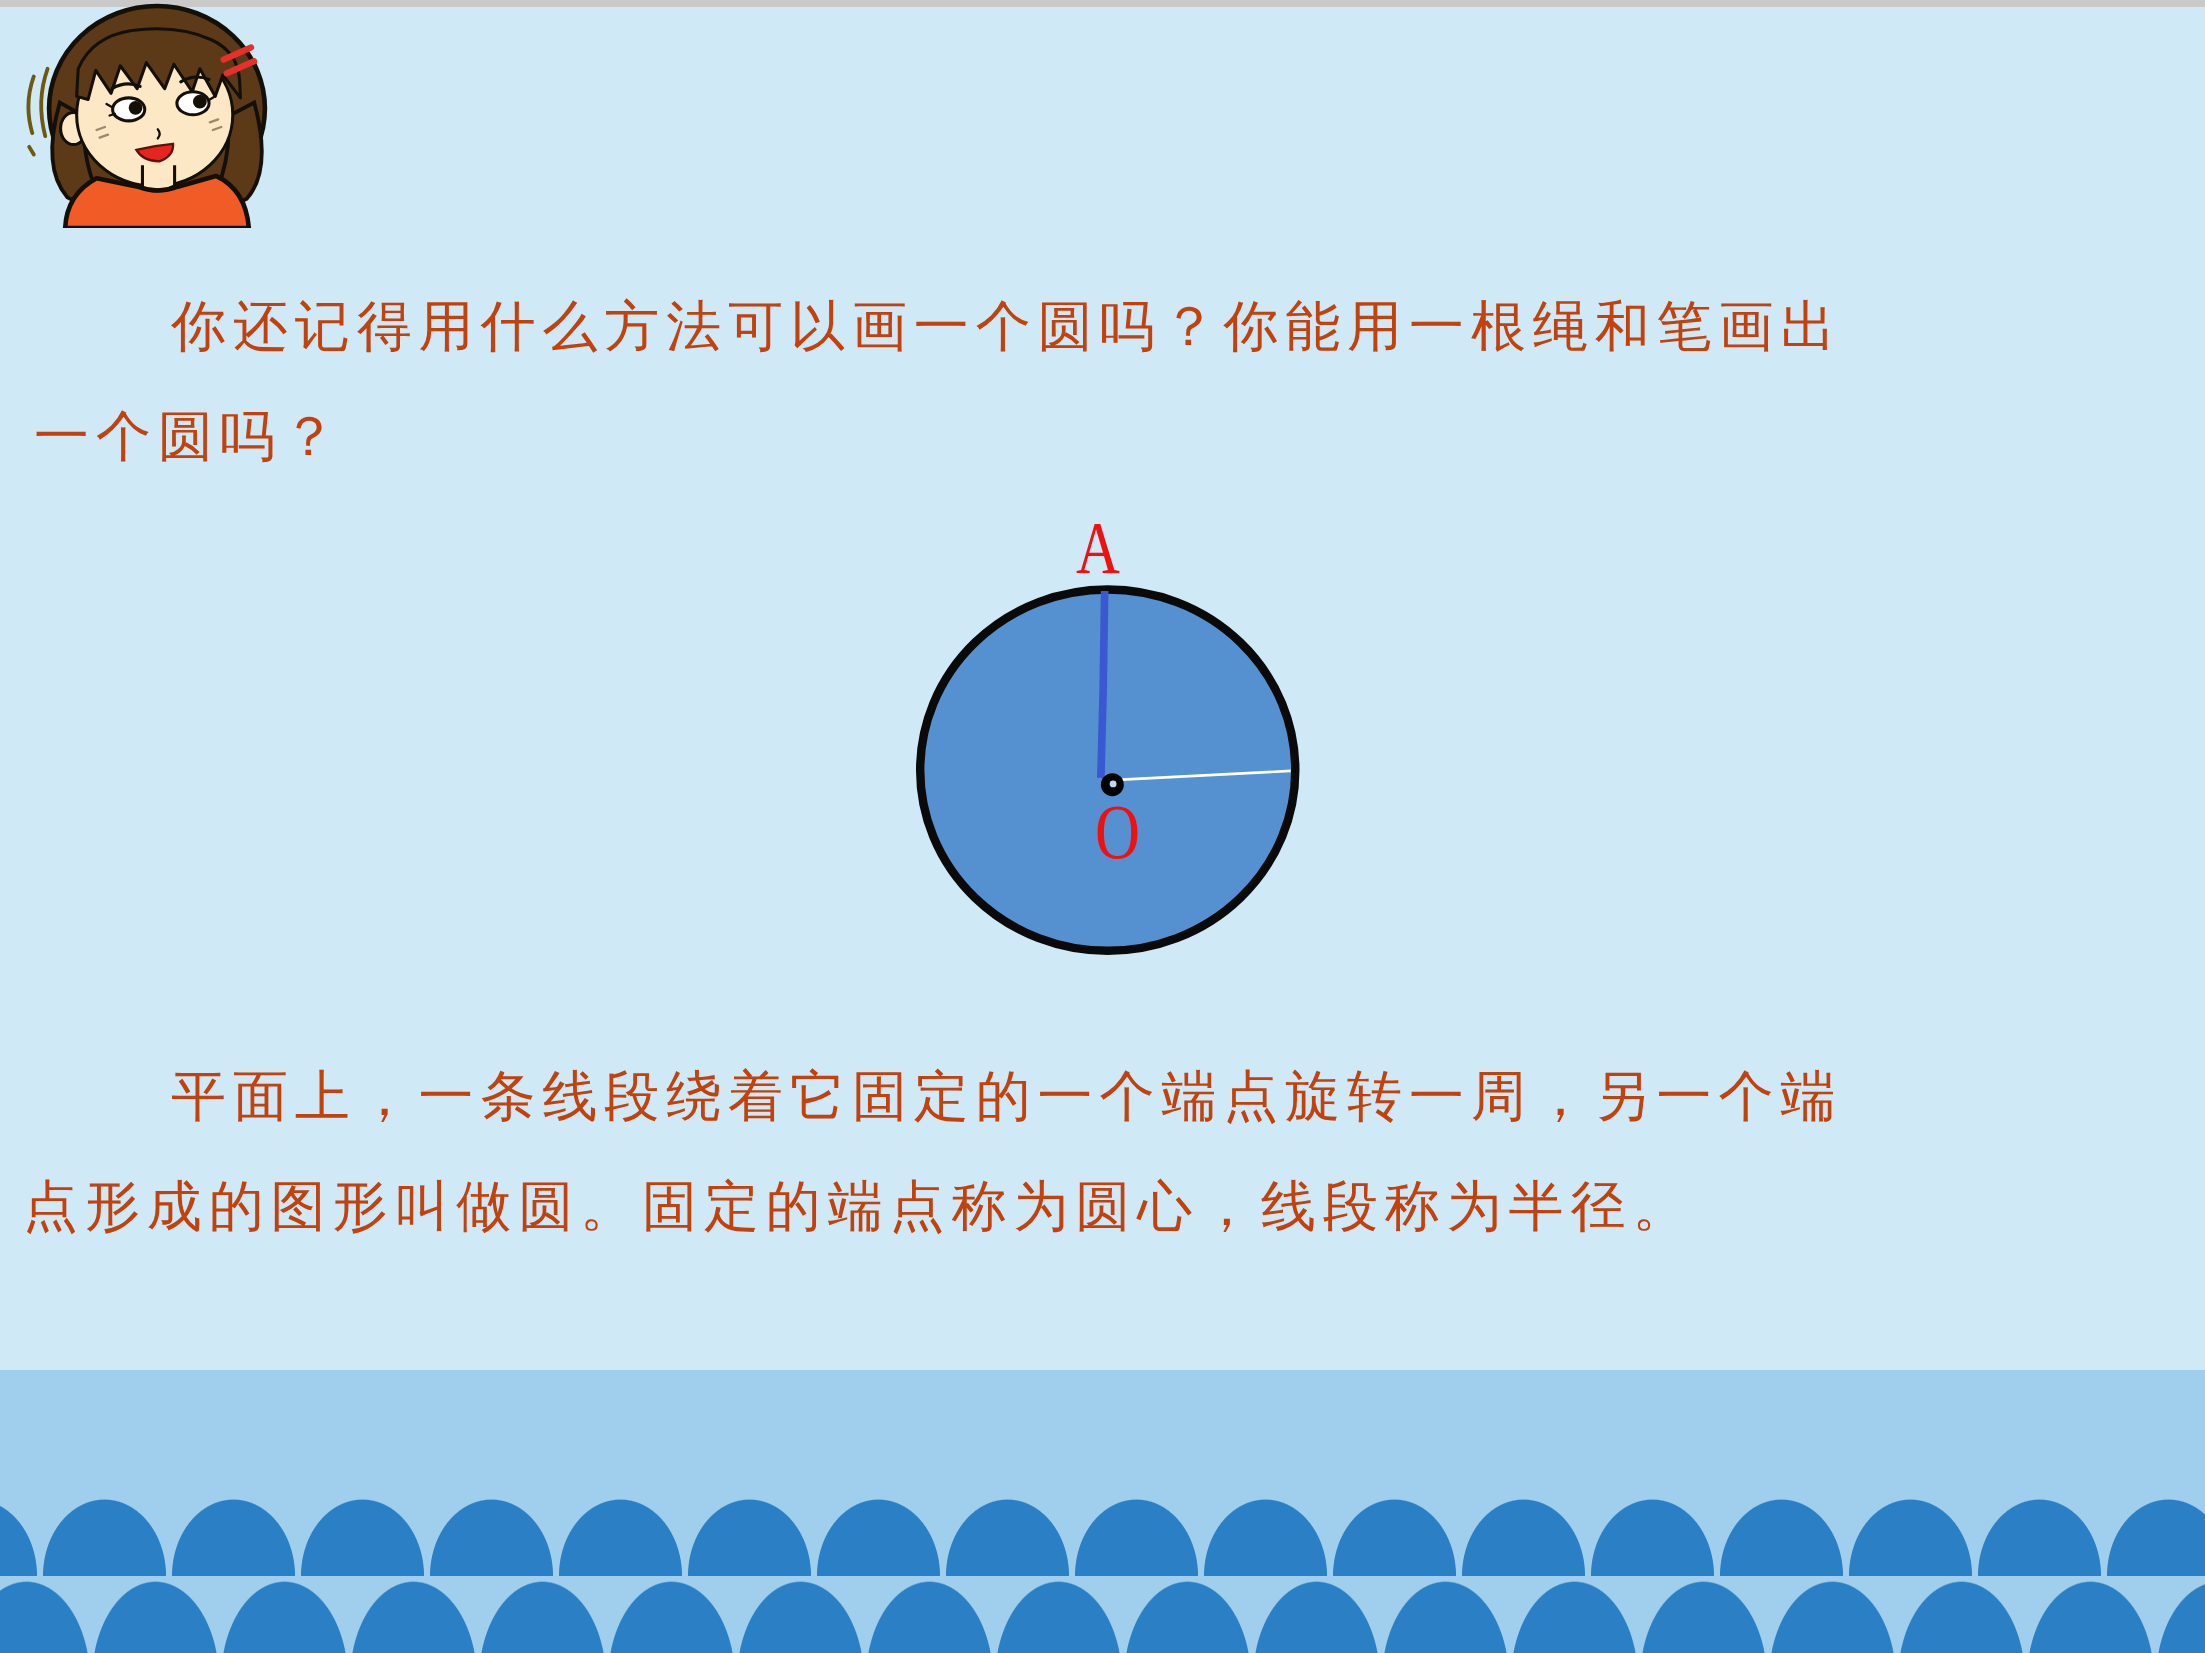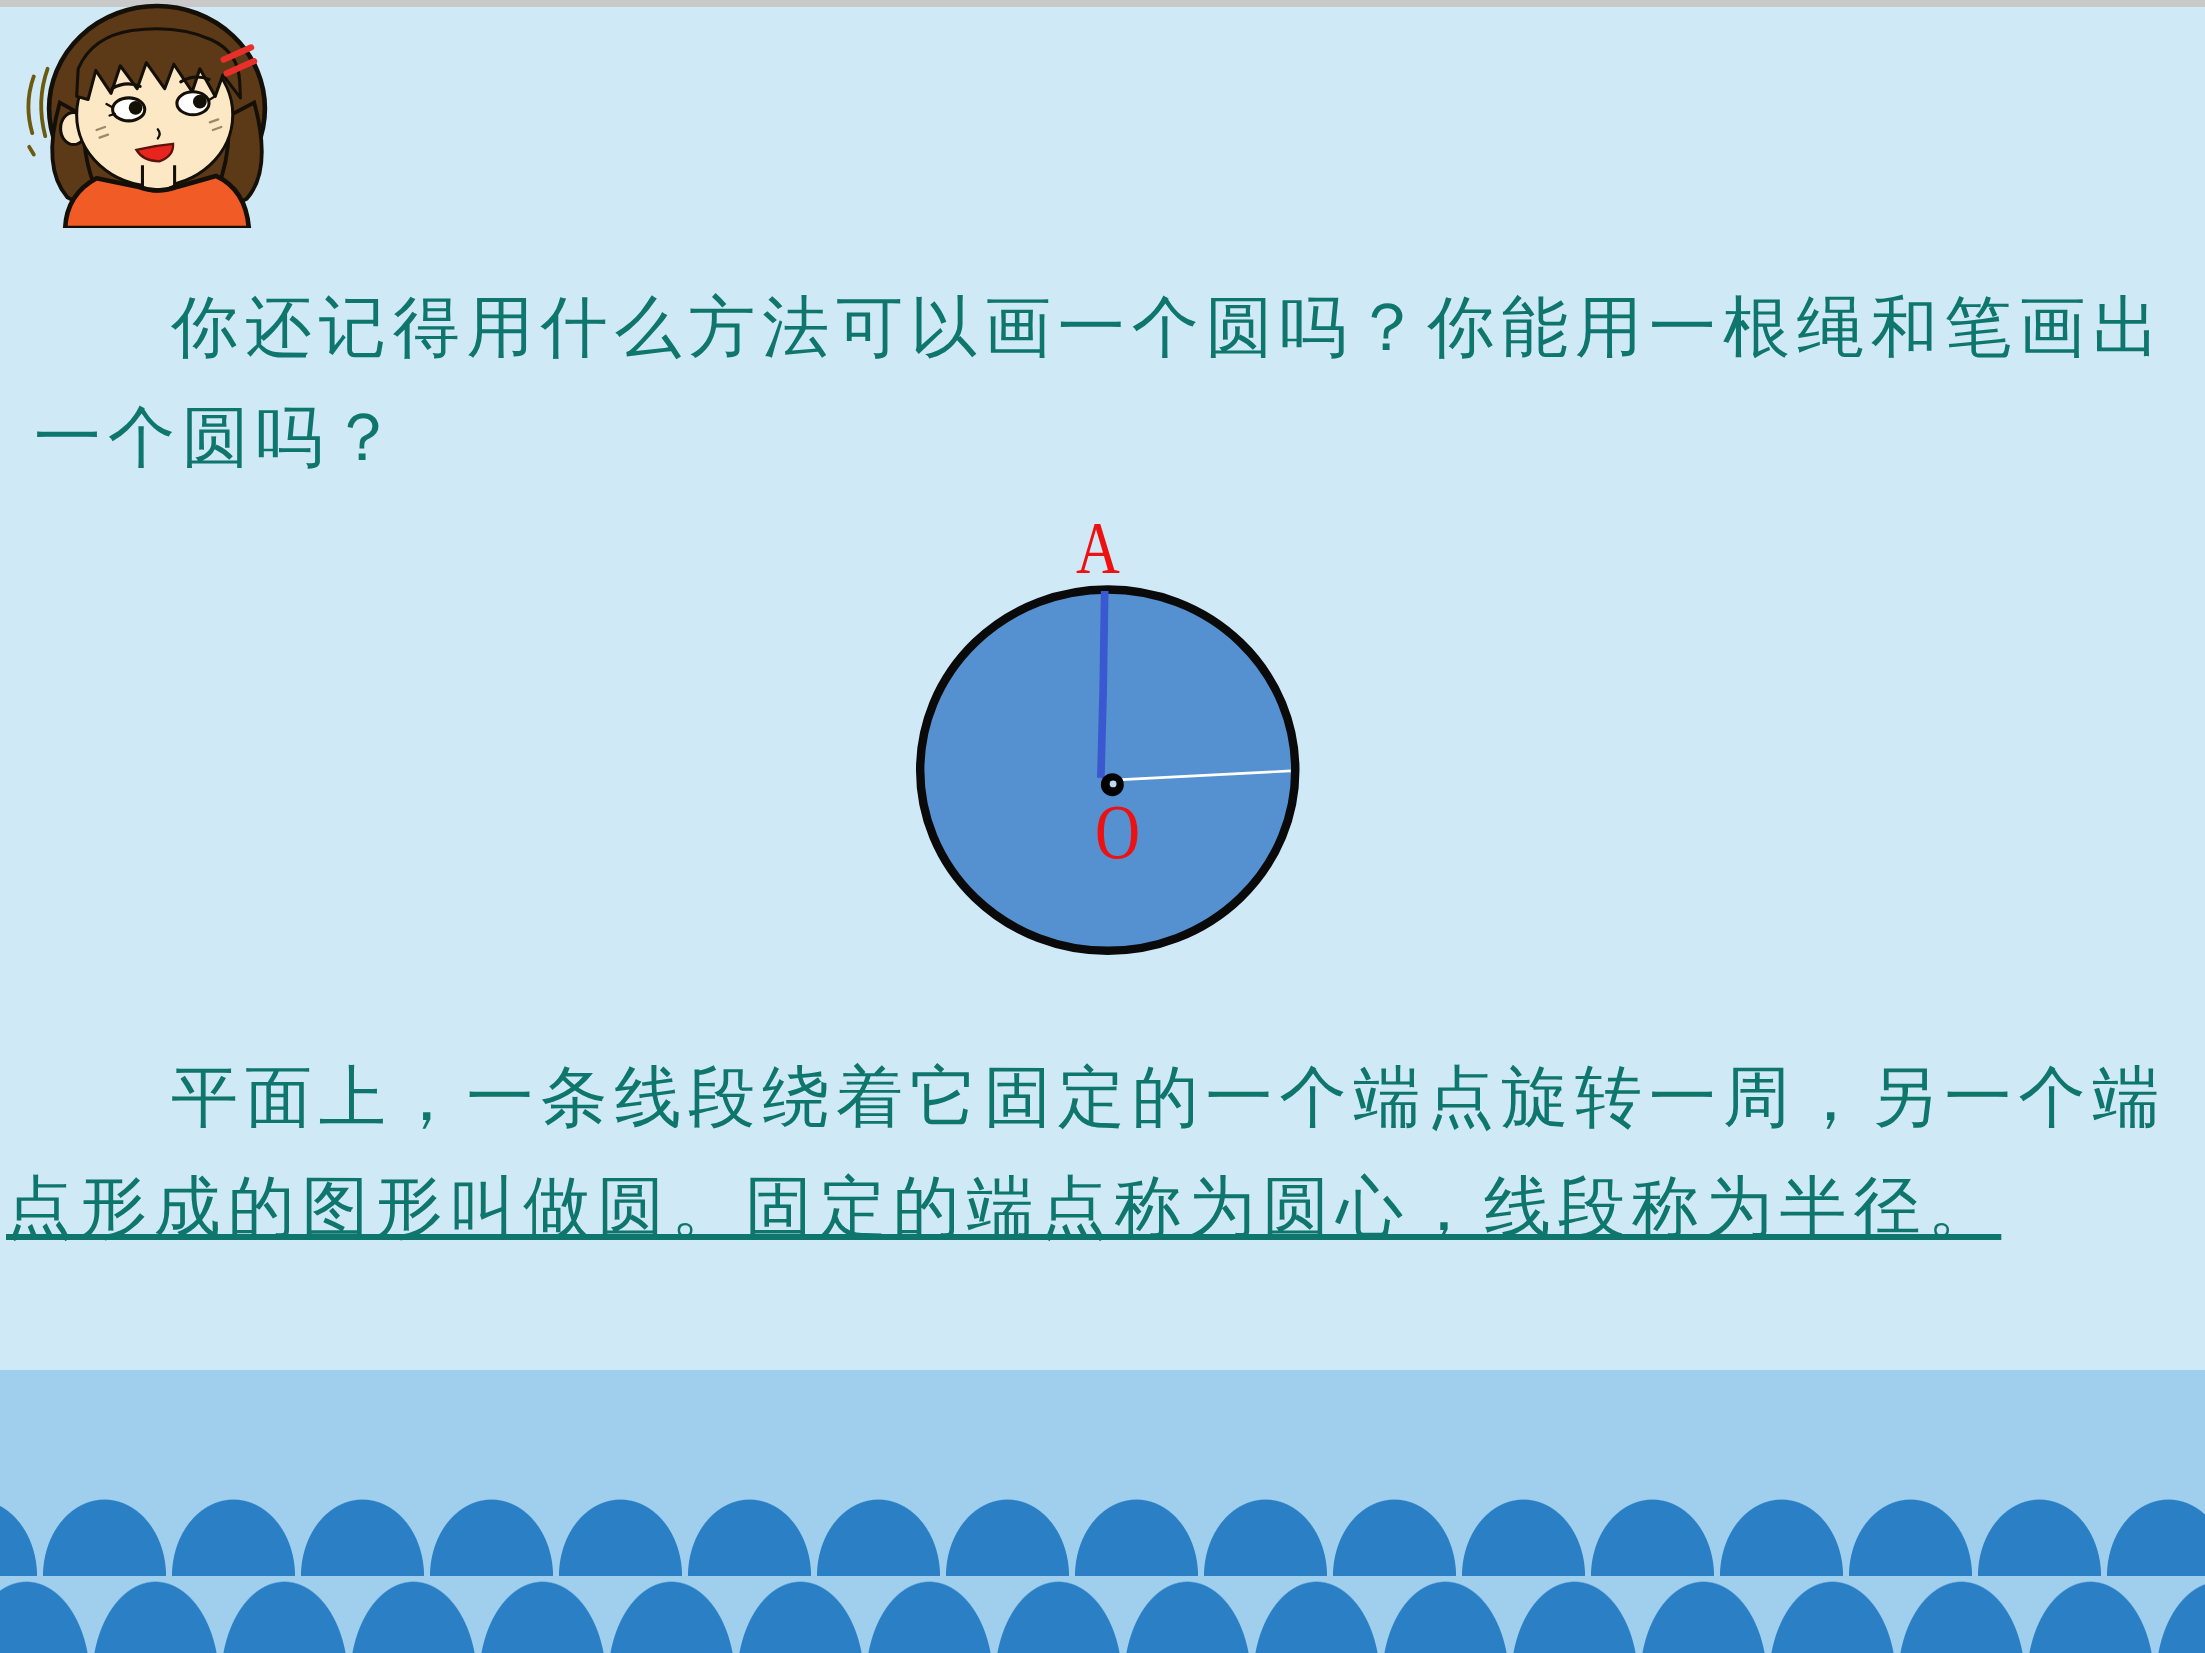--- a/index.html
+++ b/index.html
@@ -13,30 +13,30 @@
   .top-strip{
     position:absolute;left:0;top:0;width:2205px;height:6.9px;
     background:#c9c9c9;
   }
   .girl{
     position:absolute;left:23px;top:3.1px;width:268px;height:225px;
   }
   .cn-line{
     position:absolute;
     white-space:nowrap;
-    color:#0f766e;
-    font-size:67px;
+    color:#c2410c;
+    font-size:55px;
     letter-spacing:6.9px;
     line-height:84px;
     font-family:"Liberation Serif","DejaVu Serif",serif;
   }
   #p1l1{left:171px;top:285px;}
   #p1l2{left:25px; top:395px;margin-left:9px;}
   #p2l1{left:171px;top:1055px;}
-  #p2l2{left:6px; top:1165px;text-decoration:underline;}
+  #p2l2{left:23px; top:1165px;}
   .circle-diagram{
     position:absolute;left:911px;top:584px;width:395px;height:383px;
   }
   .point-label{
     position:absolute;
     color:#ee1111;
     font-family:"Liberation Serif","DejaVu Serif",serif;
     line-height:1;
   }
   #labelA{left:1076px;top:511px;font-size:74px;transform:scaleX(0.82);transform-origin:left top;}

